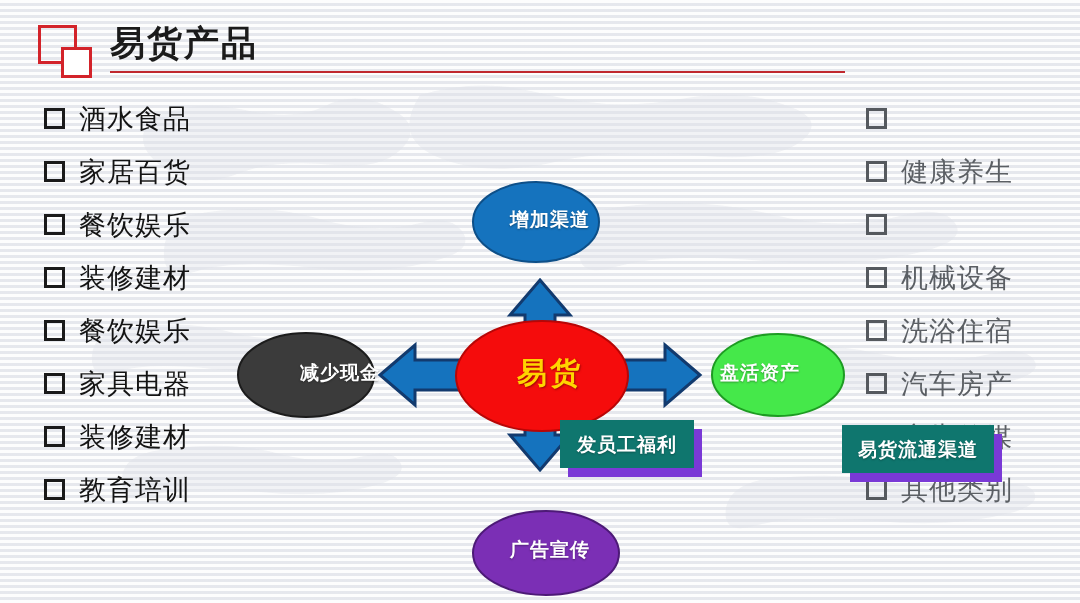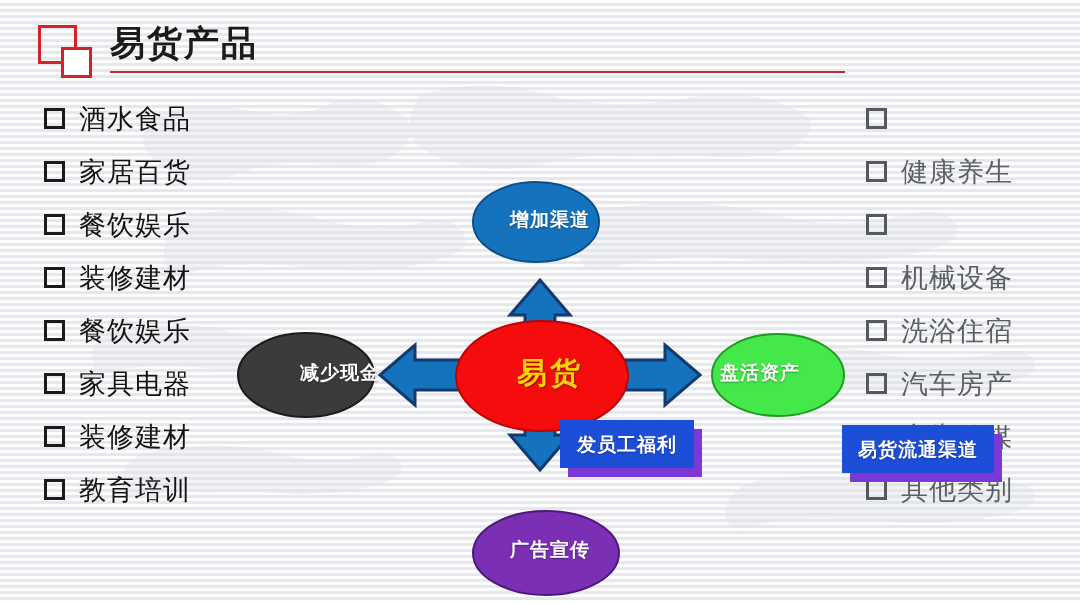--- a/index.html
+++ b/index.html
@@ -92,21 +92,21 @@
   #txt-bottom{left:0;top:367px;width:640px;font-size:19px;letter-spacing:1px;}
 
   
   .tag{position:absolute;}
   .tag .shadow{
     position:absolute;left:8px;top:9px;width:100%;height:100%;
     background:#7a39d6;
   }
   .tag .face{
     position:relative;
-    background:#1d4ed8;
+    background:#0f766e;
     display:flex;align-items:center;justify-content:center;
     color:#fff;font-weight:bold;
     font-family:"DejaVu Sans","Liberation Sans",sans-serif;
     font-size:19px;letter-spacing:1px;line-height:1.18;
     text-shadow:0 1px 2px rgba(0,0,0,.3);
     white-space:pre-line;text-align:center;
     box-sizing:border-box;
   }
   #tag-employee{left:330px;top:250px;width:134px;height:48px;}
   #tag-employee .face{width:134px;height:48px;}

